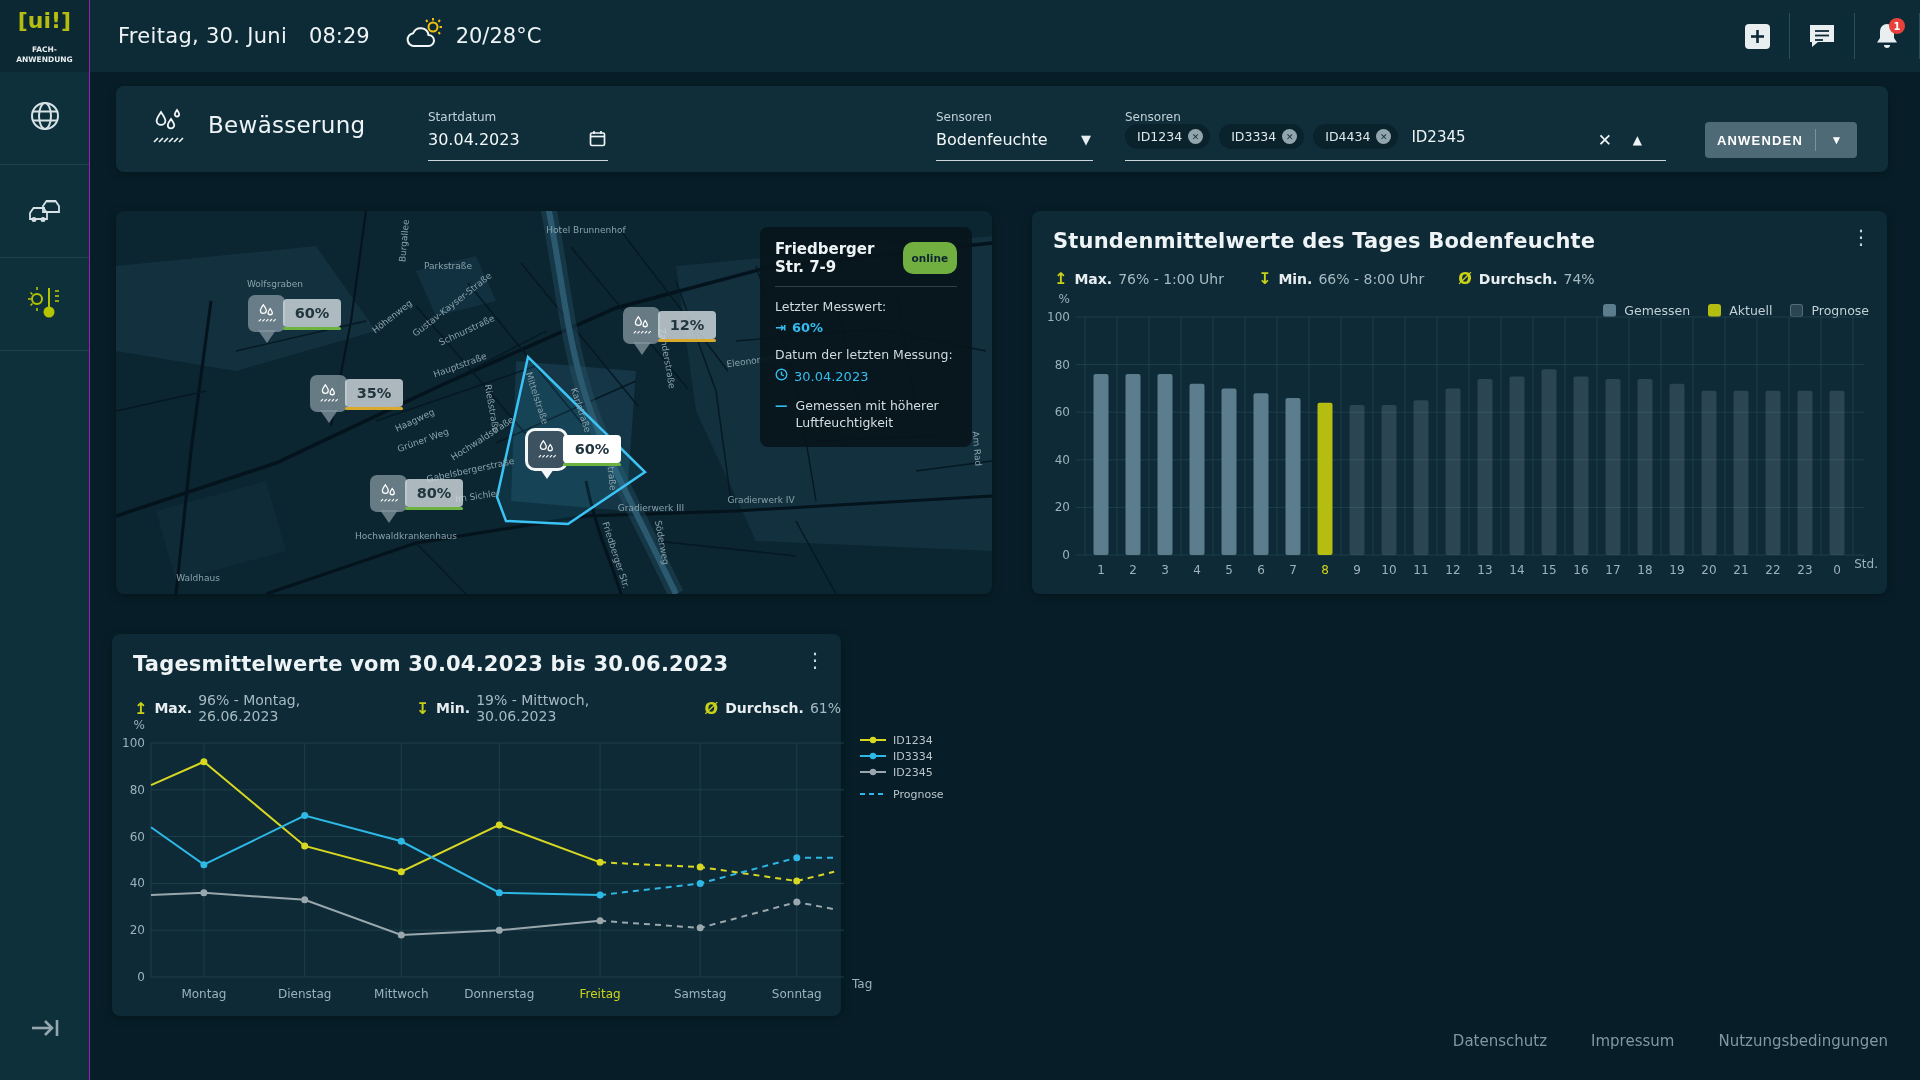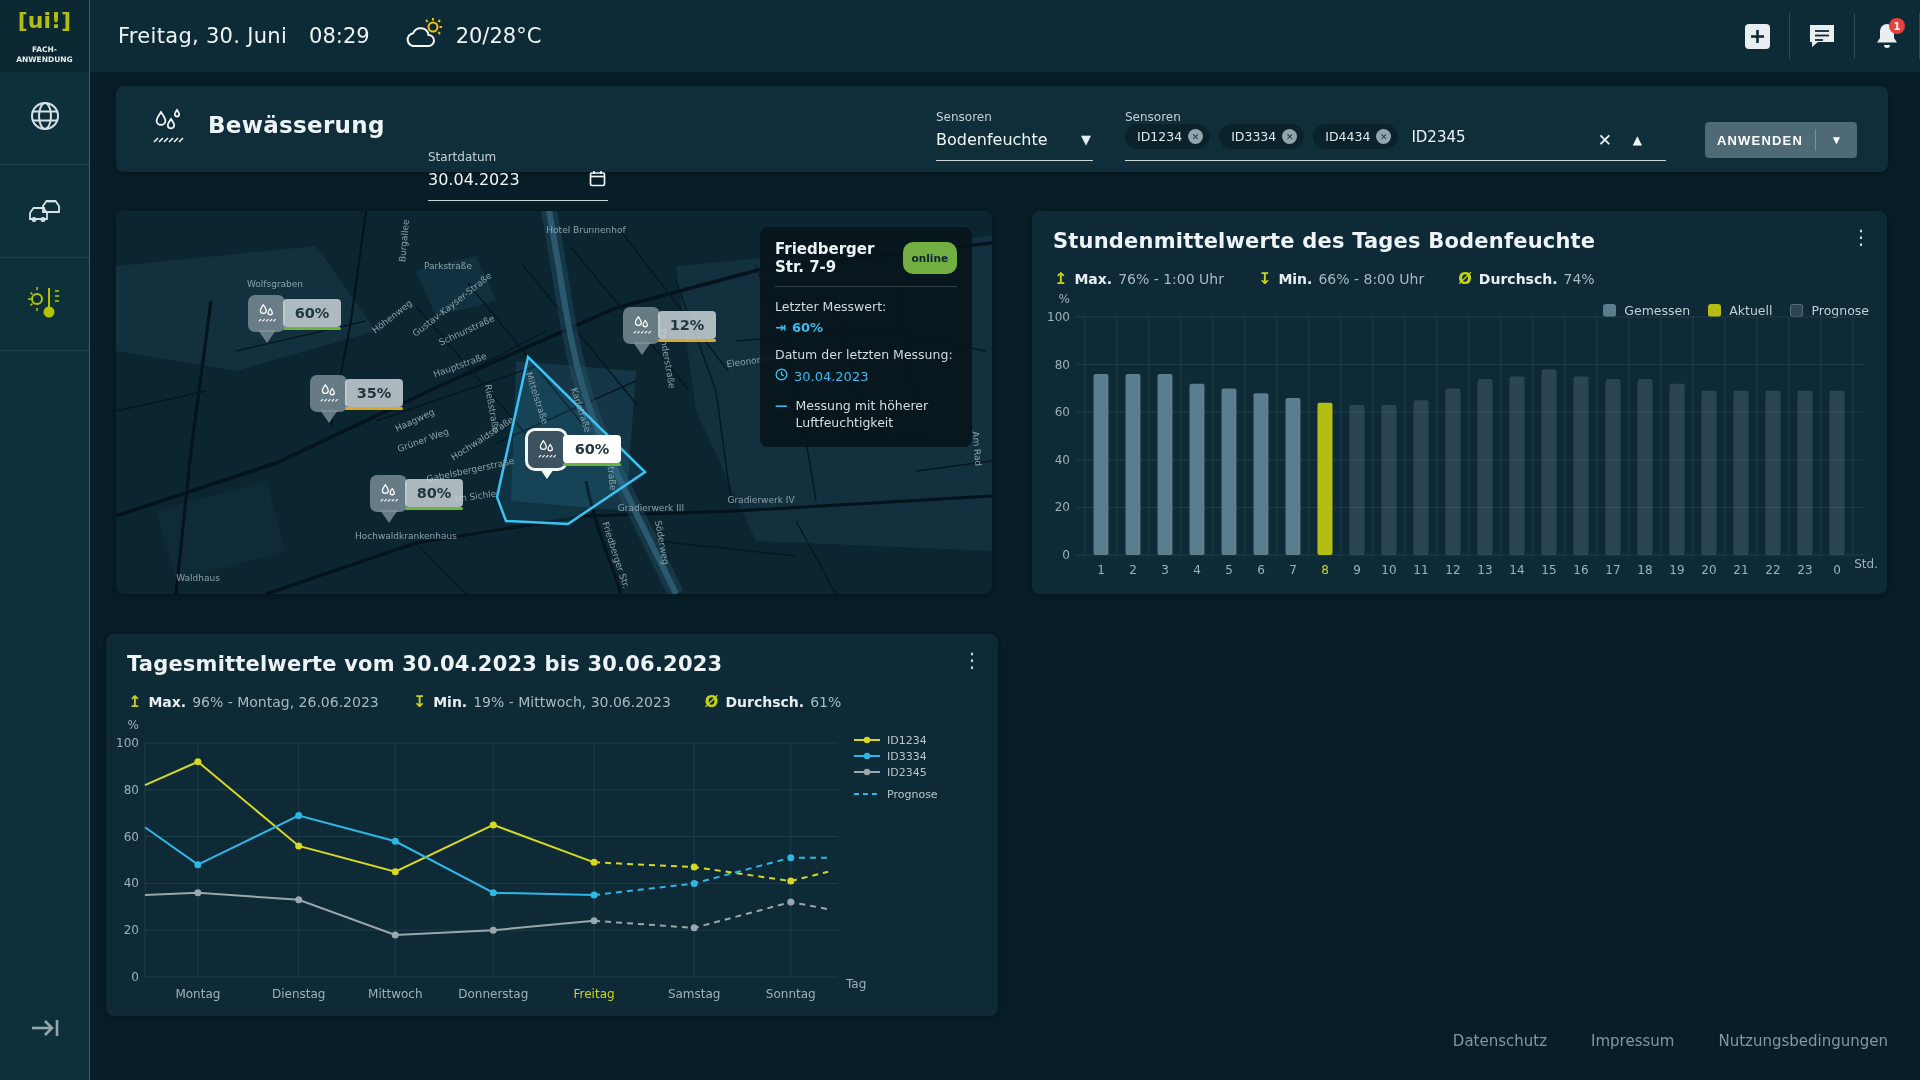--- a/index.html
+++ b/index.html
@@ -30,21 +30,21 @@
   .nav-item { height:93px; display:flex; align-items:center; justify-content:center;
               border-bottom:1px solid #1d4350; cursor:pointer; }
   .nav-item:first-of-type { border-top:1px solid #1d4350; margin-top:20px; }
   .collapse-btn { position:absolute; left:0; bottom:20px; width:90px; height:60px;
                   display:flex; align-items:center; justify-content:center; cursor:pointer; }
 
   
   .filterbar { position:absolute; left:116px; top:86px; width:1772px; height:86px;
                background:#0f2e3a; border-radius:8px; box-shadow:0 2px 8px rgba(0,0,0,.3); }
   .f-title-ic { position:absolute; left:32px; top:20px; }
-  .f-title { position:absolute; left:92px; top:26px; font-size:23px; font-weight:bold; letter-spacing:.3px; }
+  .f-title { position:absolute; left:92px; top:26px; font-size:23px; font-weight:normal; letter-spacing:.3px; }
   .f-field { position:absolute; top:0; height:86px; }
   .f-label { position:absolute; top:24px; left:0; font-size:12px; color:#c2d1d7; }
   .f-value { position:absolute; top:44px; left:0; font-size:16px; color:#f2f7f8; white-space:nowrap; }
   .f-underline { position:absolute; left:0; right:0; top:74px; height:1px; background:rgba(235,243,245,.85); }
   .f-cal { position:absolute; top:44px; right:2px; }
   .f-caret { position:absolute; top:46px; right:2px; font-size:13px; color:#e8eef0; }
   .chips-row { position:absolute; left:0; top:38px; display:flex; align-items:center; gap:9px; }
   .chip { height:25px; background:#0a222c; border-radius:13px; display:flex; align-items:center;
           padding:0 7px 0 12px; font-size:12.5px; color:#dfe8ea; gap:6px; cursor:default; }
   .chip-x { width:15px; height:15px; border-radius:50%; background:#93a5ac; color:#12323c;
@@ -94,21 +94,21 @@
   .pp-badge { background:#71af41; color:#0c2530; font-size:10.5px; font-weight:bold;
               padding:10px 9px; border-radius:10px; }
   .pp-label { font-size:12.5px; color:#cfdbdf; margin-top:12px; }
   .pp-value { font-size:13px; color:#35bdf0; font-weight:bold; margin-top:6px;
               display:flex; align-items:center; gap:6px; }
   .pp-note { display:flex; gap:8px; margin-top:14px; font-size:12.5px; color:#d5dfe2; line-height:1.35; }
   .pp-dash { color:#35bdf0; font-weight:bold; }
 
   
   .hourly-panel { left:1032px; top:211px; width:855px; height:383px; }
-  .daily-panel  { left:106px;  top:634px; width:892px; height:382px; }
+  .daily-panel  { left:112px;  top:634px; width:729px; height:382px; }
   .grid { stroke:#1e3e4b; stroke-width:1; }
   .axlbl { fill:#9db2ba; font-size:12px; }
   .axlbl.cur { fill:#cfd41a; }
   .h-legend { position:absolute; top:92px; right:18px; display:flex; align-items:center; gap:18px;
               font-size:12.5px; color:#c2d1d7;padding-left:28px; }
   .lg-item { display:flex; align-items:center; gap:8px; cursor:pointer; }
   .lg-sq { width:13px; height:13px; border-radius:3px; }
   .lg-sq.measured { background:#5b7d8d; }
   .lg-sq.current { background:#b5bd11; }
   .lg-sq.prog { background:rgba(148,170,180,.22); border:1px solid rgba(148,170,180,.4); }
@@ -248,21 +248,21 @@
           <path d="M11 36 l4-4"></path>
           <path d="M16 36 l4-4"></path>
         <path d="M21 36 l4-4"></path>
           <path d="M26 36 l4-4"></path>
           <path d="M31 36 l4-4"></path>
       </g>
     </svg>
   </span>
   <h1 class="f-title">Bewässerung</h1>
 
-  <div class="f-field" style="left:312px; width:180px;margin-top:40px;">
+  <div class="f-field" style="left:312px; width:180px;">
     <span class="f-label">Startdatum</span>
     <span class="f-value">30.04.2023</span>
     <span class="f-cal">
       <svg width="17" height="17" viewBox="0 0 17 17" fill="none" stroke="#eef4f6" stroke-width="1.7">
         <rect x="1.5" y="3" width="14" height="12.5" rx="1.5"></rect>
           <line x1="1.5" y1="6.5" x2="15.5" y2="6.5"></line>
         <line x1="5" y1="1" x2="5" y2="4"></line>
           <line x1="12" y1="1" x2="12" y2="4"></line>
         </svg>
     </span>
@@ -480,21 +480,21 @@
       <span>
         <svg width="13" height="13" viewBox="0 0 13 13" fill="none" stroke="#35bdf0" stroke-width="1.4">
           <circle cx="6.5" cy="6.5" r="5.3"></circle>
             <path d="M6.5 3.5 V6.5 L8.8 7.8"></path>
           </svg>
       </span>
       <span>30.04.2023</span>
     </div>
     <div class="pp-note">
       <span class="pp-dash">—</span>
-      <span>Messung mit höherer Luftfeuchtigkeit</span>
+      <span>Gemessen mit höherer Luftfeuchtigkeit</span>
     </div>
   </div>
 </div>
 
 <section class="panel hourly-panel">
   <h2 class="p-title">Stundenmittelwerte des Tages Bodenfeuchte</h2>
   <span class="kebab">⋮</span>
   <div class="stats">
     <span class="st-ic">↥</span>
     <b>Max.</b>

